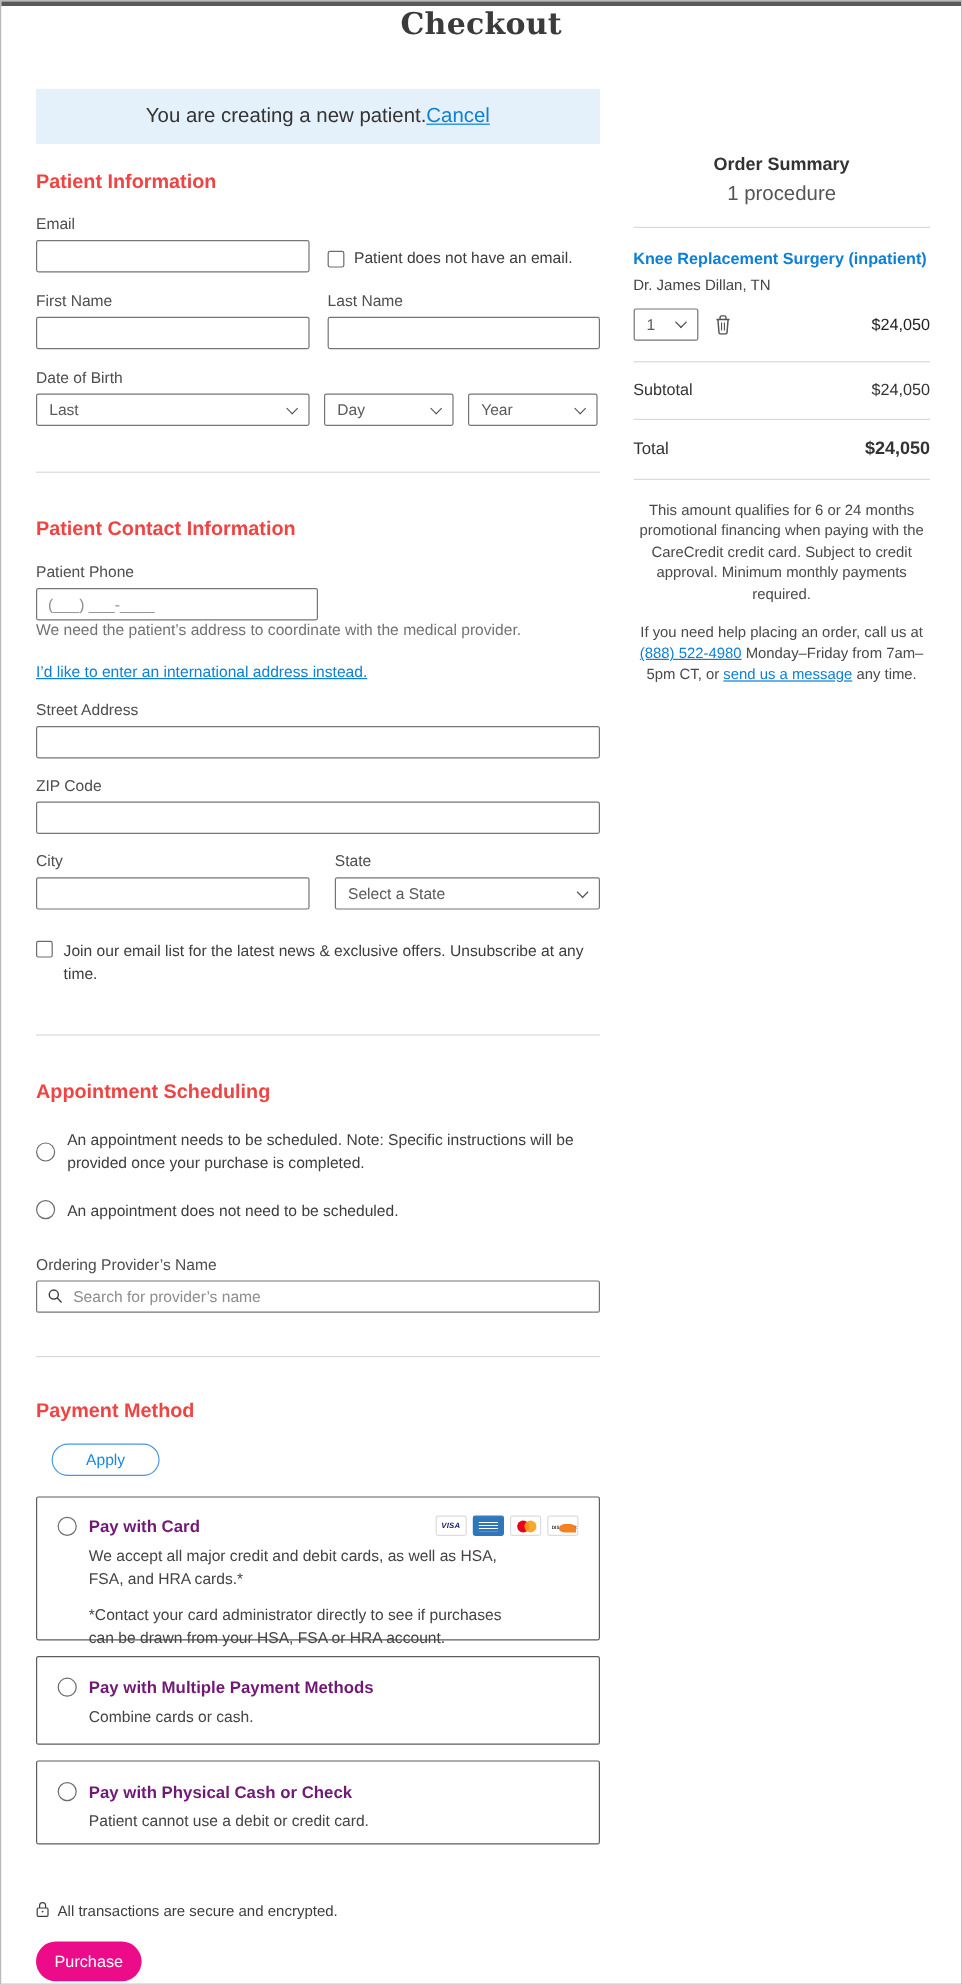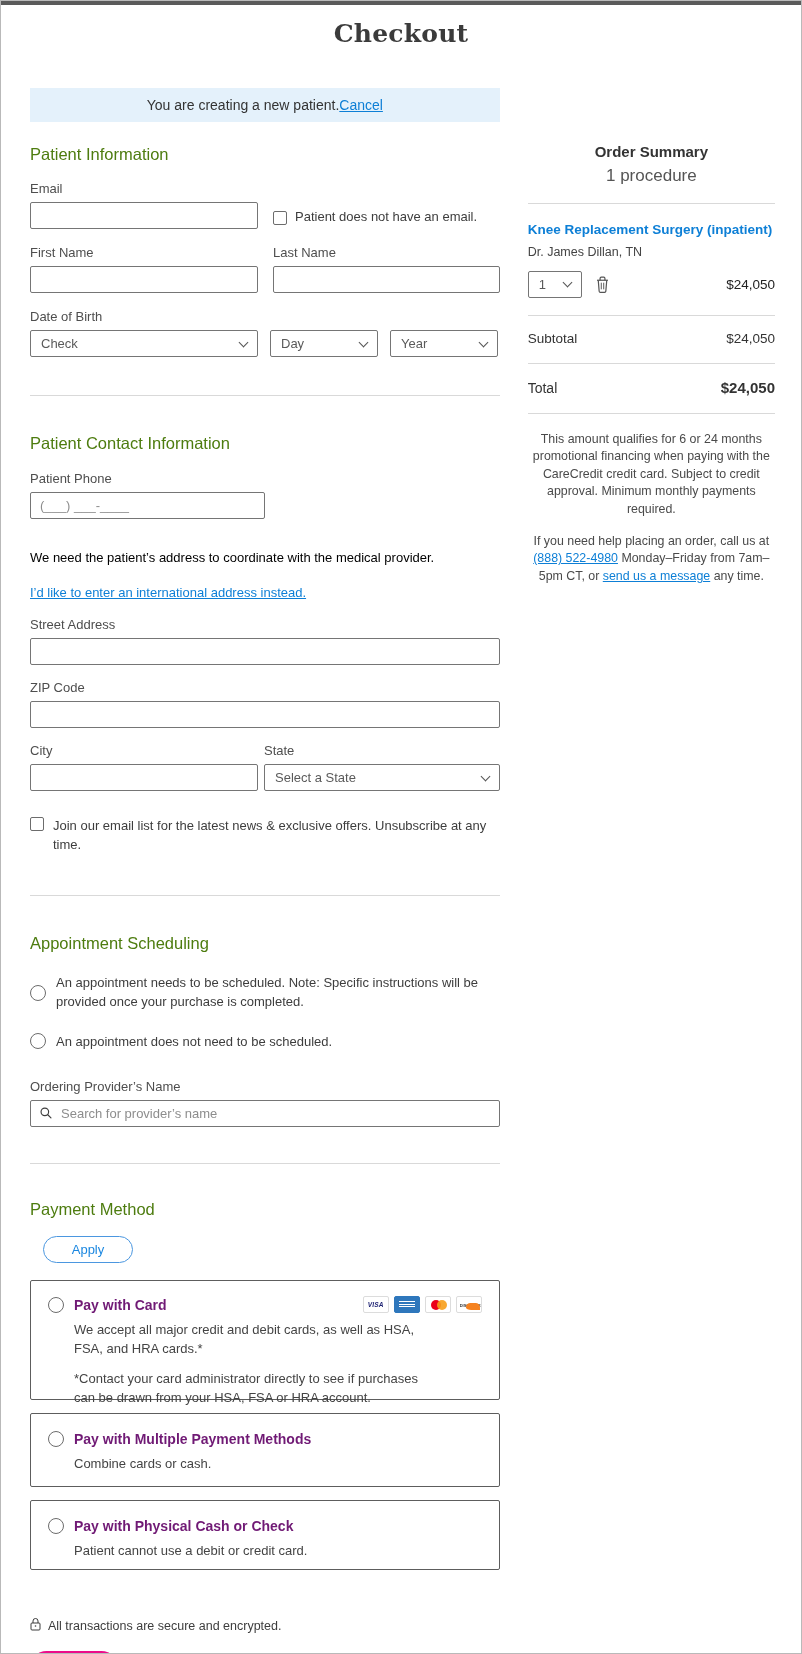--- a/index.html
+++ b/index.html
@@ -6,36 +6,36 @@
   html,body { background:#fff; }
   body { font-family:"Liberation Sans", sans-serif; color:#3d3d3d; }
   .page {
     position:relative; width:802px; height:1654px; margin:0 auto;
     background:#fff; border:1px solid #b9b9b9; overflow:hidden;
   }
   .window-edge { height:4px; background:#5a5a5a; width:100%; }
   .page-title {
     text-align:center; font-family:"DejaVu Serif", serif;
     font-size:25px; font-weight:700; color:#3b3b3b;
-    margin-top:14px; letter-spacing:0.2px;
+    letter-spacing:0.2px;
   }
   .content { display:flex; padding:0 26px 0 29px; }
   .main-col { width:471px; }
   .side-col { width:248px; margin-left:28px; }
 
   
   .banner {
-    margin-top:40px; background:#e4f1fb; height:34px;
+    margin-top:40px; background:#e4f1fb; height:46px;
     display:flex; align-items:center; justify-content:center;
-    font-size:14px; color:#333;
+    font-size:17px; color:#333;
   }
   .link { color:#0d7fd6; text-decoration:underline; cursor:pointer; }
 
   
-  h2.section { font-size:16.5px; font-weight:400; color:#4d7c0f; }
+  h2.section { font-size:16.5px; font-weight:700; color:#ef4444; }
   .field-label { font-size:13px; color:#4e4e4e; margin-bottom:6px; display:block; }
   .tbox {
     width:100%; height:27px; border:1px solid #757575; border-radius:2px;
     background:#fff; font-size:13px; color:#333; padding:0 9px;
     font-family:"Liberation Sans", sans-serif; outline:none;
   }
   .tbox::placeholder { color:#8d8d8d; opacity:1; }
   .selectbox {
     height:27px; border:1px solid #757575; border-radius:2px; background:#fff;
     display:flex; align-items:center; padding:0 10px; font-size:13px; color:#5a5a5a;
@@ -157,21 +157,21 @@
         <div style="flex:1;">
           <label class="field-label">Last Name</label>
           <input class="tbox" type="text" style="">
         </div>
       </div>
 
       <div style="margin-top:16px;">
         <label class="field-label">Date of Birth</label>
         <div class="row" style="gap:12px;">
           <div class="selectbox" style="width:228px;">
-            <span>Check</span>
+            <span>Last</span>
             <span class="chev"></span>
           </div>
           <div class="selectbox" style="width:108px;">
             <span>Day</span>
             <span class="chev"></span>
           </div>
           <div class="selectbox" style="width:108px;">
             <span>Year</span>
             <span class="chev"></span>
           </div>
@@ -180,37 +180,37 @@
 
       <hr class="divider" style="margin-top:38px;">
 
       <h2 class="section" style="margin-top:38px;">Patient Contact Information</h2>
 
       <div style="margin-top:18px; width:235px;">
         <label class="field-label">Patient Phone</label>
         <input class="tbox" type="text" placeholder="(___) ___-____" style="">
       </div>
 
-      <p style="margin-top:31px; font-size:13px; color:#000000;">We need the patient’s address to coordinate with the medical provider.</p>
+      <p style="font-size:13px; color:#737373;">We need the patient’s address to coordinate with the medical provider.</p>
 
       <p style="margin-top:20px; font-size:13px;">
         <a class="link">I’d like to enter an international address instead.</a>
       </p>
 
       <div style="margin-top:17px;">
         <label class="field-label">Street Address</label>
         <input class="tbox" type="text" style="">
       </div>
 
       <div style="margin-top:15px;">
         <label class="field-label">ZIP Code</label>
         <input class="tbox" type="text" style="">
       </div>
 
-      <div class="row" style="margin-top:15px; gap:6px;">
+      <div class="row" style="margin-top:15px; gap:21px;">
         <div style="width:228px;">
           <label class="field-label">City</label>
           <input class="tbox" type="text" style="">
         </div>
         <div style="flex:1;">
           <label class="field-label">State</label>
           <div class="selectbox">
             <span>Select a State</span>
             <span class="chev"></span>
           </div>

